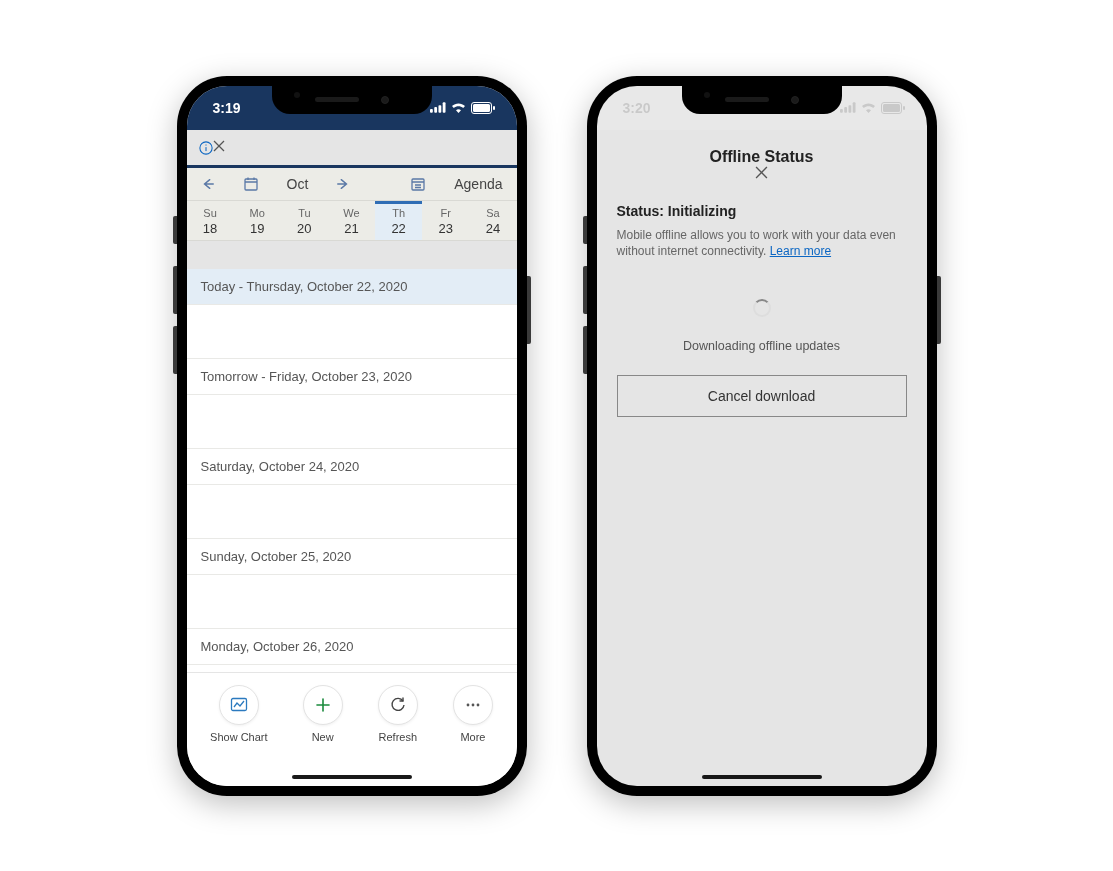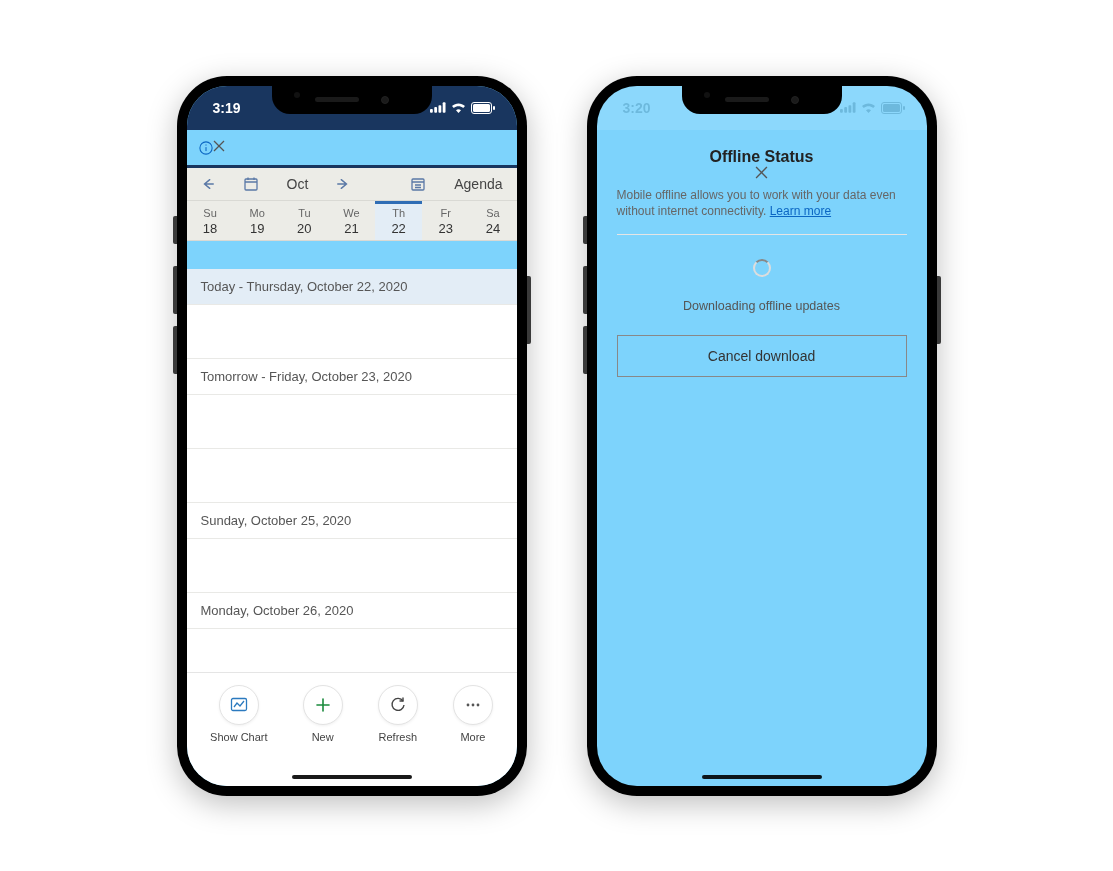--- a/index.html
+++ b/index.html
@@ -3,21 +3,21 @@
   <meta charset="utf-8">
   <style>
     * { margin:0; padding:0; box-sizing:border-box; font-family:-apple-system,Segoe UI,Helvetica,Arial,sans-serif; -webkit-font-smoothing:antialiased; }
     body { background:#fff; width:1113px; height:871px; position:relative; }
     .stage { position:absolute; inset:0; display:flex; justify-content:center; align-items:center; gap:60px; }
     .phone { width:350px; height:720px; border-radius:50px; background:#000; padding:10px; position:relative; box-shadow:0 8px 30px rgba(0,0,0,0.25); }
     .phone::before { content:""; position:absolute; left:-4px; top:140px; width:4px; height:28px; background:#3a3a3a; border-radius:2px 0 0 2px; }
     .phone .sidebtn1 { position:absolute; left:-4px; top:190px; width:4px; height:48px; background:#3a3a3a; border-radius:2px 0 0 2px; }
     .phone .sidebtn2 { position:absolute; left:-4px; top:250px; width:4px; height:48px; background:#3a3a3a; border-radius:2px 0 0 2px; }
     .phone .sidebtn3 { position:absolute; right:-4px; top:200px; width:4px; height:68px; background:#3a3a3a; border-radius:0 2px 2px 0; }
-    .screen { width:100%; height:100%; border-radius:40px; overflow:hidden; background:#7dd3fc; position:relative; }
+    .screen { width:100%; height:100%; border-radius:40px; overflow:hidden; background:#e5e5e5; position:relative; }
     .notch { position:absolute; top:0; left:50%; transform:translateX(-50%); width:160px; height:28px; background:#000; border-radius:0 0 18px 18px; z-index:20; display:flex; align-items:center; justify-content:center; gap:22px;}
     .speaker { width:44px; height:5px; background:#1a1a1a; border-radius:3px; }
     .cam { width:8px; height:8px; background:#1a1a1a; border-radius:50%; border:1px solid #222; }
     .sensor { width:6px; height:6px; background:#111; border-radius:50%; position:absolute; top:6px; left:22px;}
     .statusbar { height:44px; display:flex; justify-content:space-between; align-items:center; padding:0 22px 0 26px; font-weight:600; font-size:14px; }
     .statusbar.dark { background:#19365f; color:#fff; }
     .statusbar.light { background:#fff; color:#000; }
     .dim { opacity:0.12; }
     .signals { display:flex; align-items:center; gap:5px; }
     .signals svg { display:block; }
@@ -138,20 +138,21 @@
         <div class="daycol selected"><span>Th</span><div class="dn">22</div></div>
         <div class="daycol"><span>Fr</span><div class="dn">23</div></div>
         <div class="daycol"><span>Sa</span><div class="dn">24</div></div>
       </div>
 
       <div class="agenda-list">
         <div class="dayrow today">Today - Thursday, October 22, 2020</div>
         <div class="emptyslot"></div>
         <div class="dayrow">Tomorrow - Friday, October 23, 2020</div>
         <div class="emptyslot"></div>
+        <div class="dayrow">Saturday, October 24, 2020</div>
         <div class="emptyslot"></div>
         <div class="dayrow">Sunday, October 25, 2020</div>
         <div class="emptyslot"></div>
         <div class="dayrow">Monday, October 26, 2020</div>
         <div class="emptyslot"></div>
       </div>
 
       <div class="bottombar">
         <div class="bbtn">
           <div class="circ">
@@ -227,20 +228,21 @@
       </div>
 
       <div class="pB-body">
         <div class="pB-title">
           <span>Offline Status</span>
           <svg class="closex" width="13" height="13" viewBox="0 0 12 12" stroke="#555" stroke-width="1.2">
               <line x1="1" y1="1" x2="11" y2="11"></line>
               <line x1="11" y1="1" x2="1" y2="11"></line>
             </svg>
         </div>
+        <div class="pB-status">Status: Initializing</div>
         <div class="pB-desc">
           <span>Mobile offline allows you to work with your data even without internet connectivity. </span><a>Learn more</a>
         </div>
         <hr class="pB-hr">
         <div class="spinner"></div>
         <div class="pB-dl">Downloading offline updates</div>
         <div class="pB-cancel">Cancel download</div>
       </div>
 
       <div class="homebar"></div>

